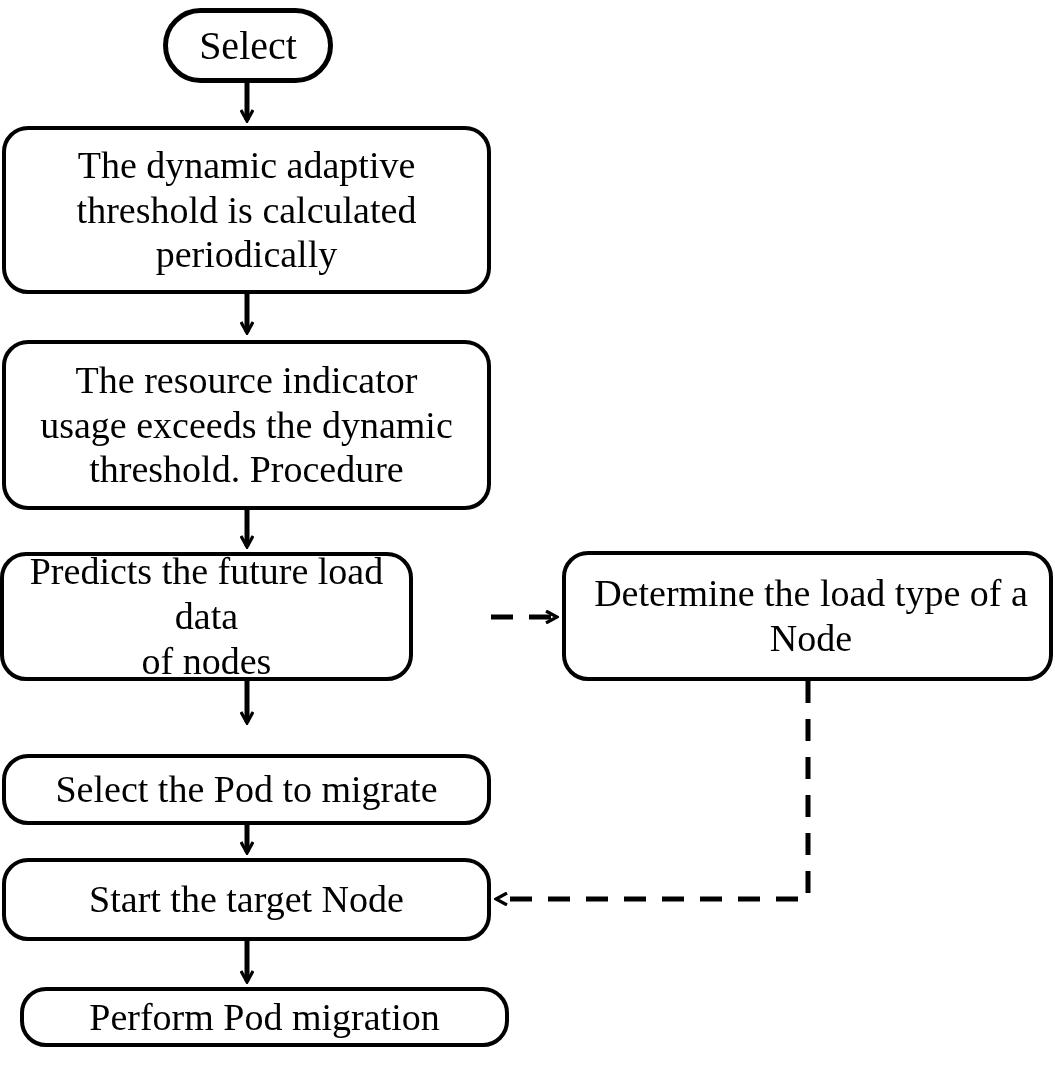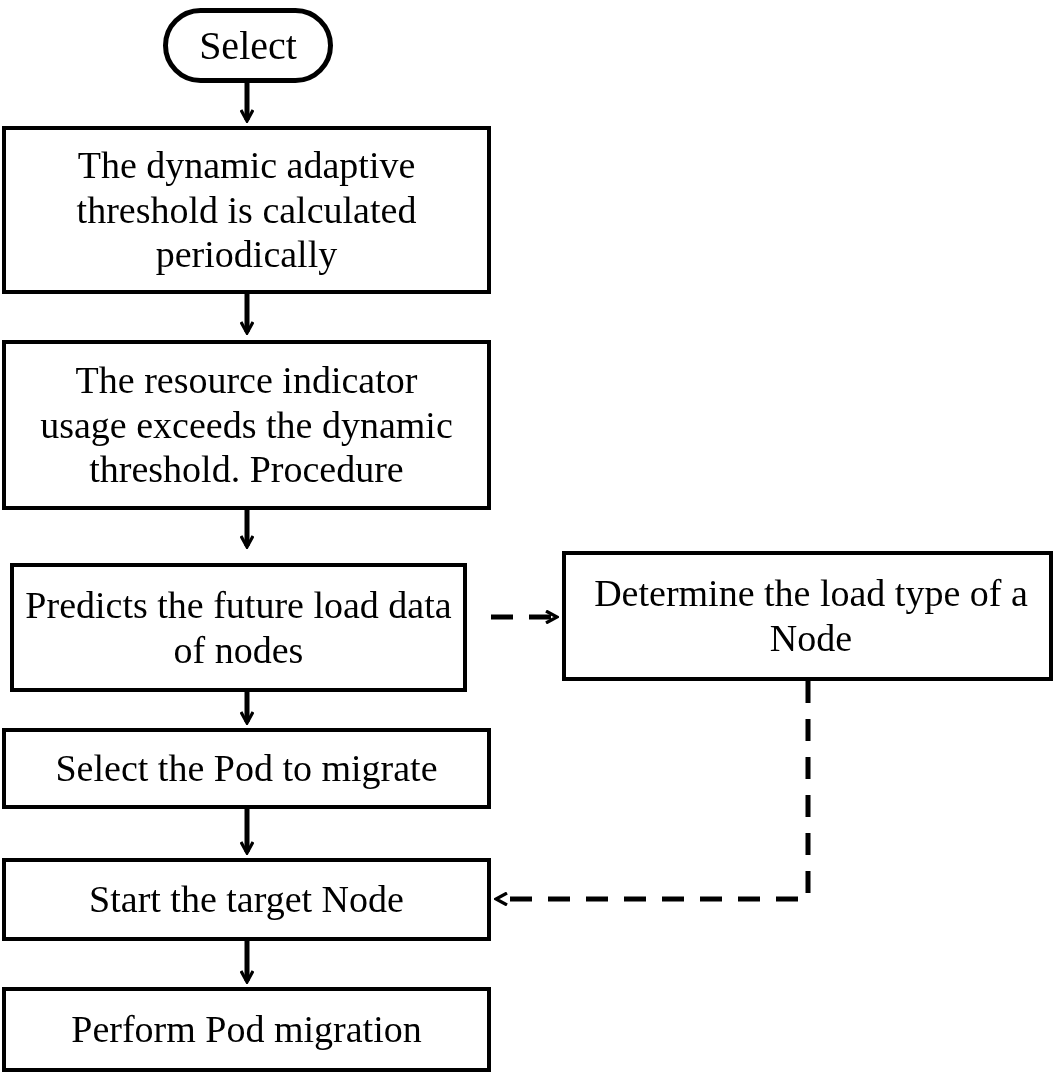--- a/index.html
+++ b/index.html
@@ -40,20 +40,21 @@
     display: block;
     padding: 0 10px;
     white-space: pre-line;
   }
   .terminator {
     border-radius: 999px;
     border-width: 5px;
   }
   .process {
     border-width: 4px;
+    border-radius: 26px;
   }
   .fs-start { font-size: 40px; }
   .fs-box   { font-size: 38px; }
 </style>
 </head>
 <body>
 
 <div id="flowchart-canvas">
 
   <svg id="flow-svg" viewBox="0 0 1055 1075" xmlns="http://www.w3.org/2000/svg">
@@ -108,35 +109,35 @@
 threshold is calculated
 periodically</span>
   </div>
 
   <div class="node process fs-box" style="left:2px; top:340px; width:489px; height:170px;">
     <span class="node-label">The resource indicator
 usage exceeds the dynamic
 threshold. Procedure</span>
   </div>
 
-  <div class="node process fs-box" style="left:10px; top:552px; width:457px; height:129px;margin-top:11px;">
+  <div class="node process fs-box" style="left:0; top:552px; width:413px; height:129px;">
     <span class="node-label">Predicts the future load data
 of nodes</span>
   </div>
 
   <div class="node process fs-box" style="left:562px; top:551px; width:491px; height:130px;padding-left:7px;">
     <span class="node-label">Determine the load type of a
 Node</span>
   </div>
 
-  <div class="node process fs-box" style="left:2px; top:728px; width:489px; height:81px;">
+  <div class="node process fs-box" style="left:2px; top:754px; width:489px; height:71px;">
     <span class="node-label">Select the Pod to migrate</span>
   </div>
 
   <div class="node process fs-box" style="left:2px; top:858px; width:489px; height:83px;">
     <span class="node-label">Start the target Node</span>
   </div>
 
-  <div class="node process fs-box" style="left:2px; top:987px; width:489px; height:85px;">
+  <div class="node process fs-box" style="left:20px; top:987px; width:489px; height:60px;">
     <span class="node-label">Perform Pod migration</span>
   </div>
 
 </div>
 
 </body></html>

